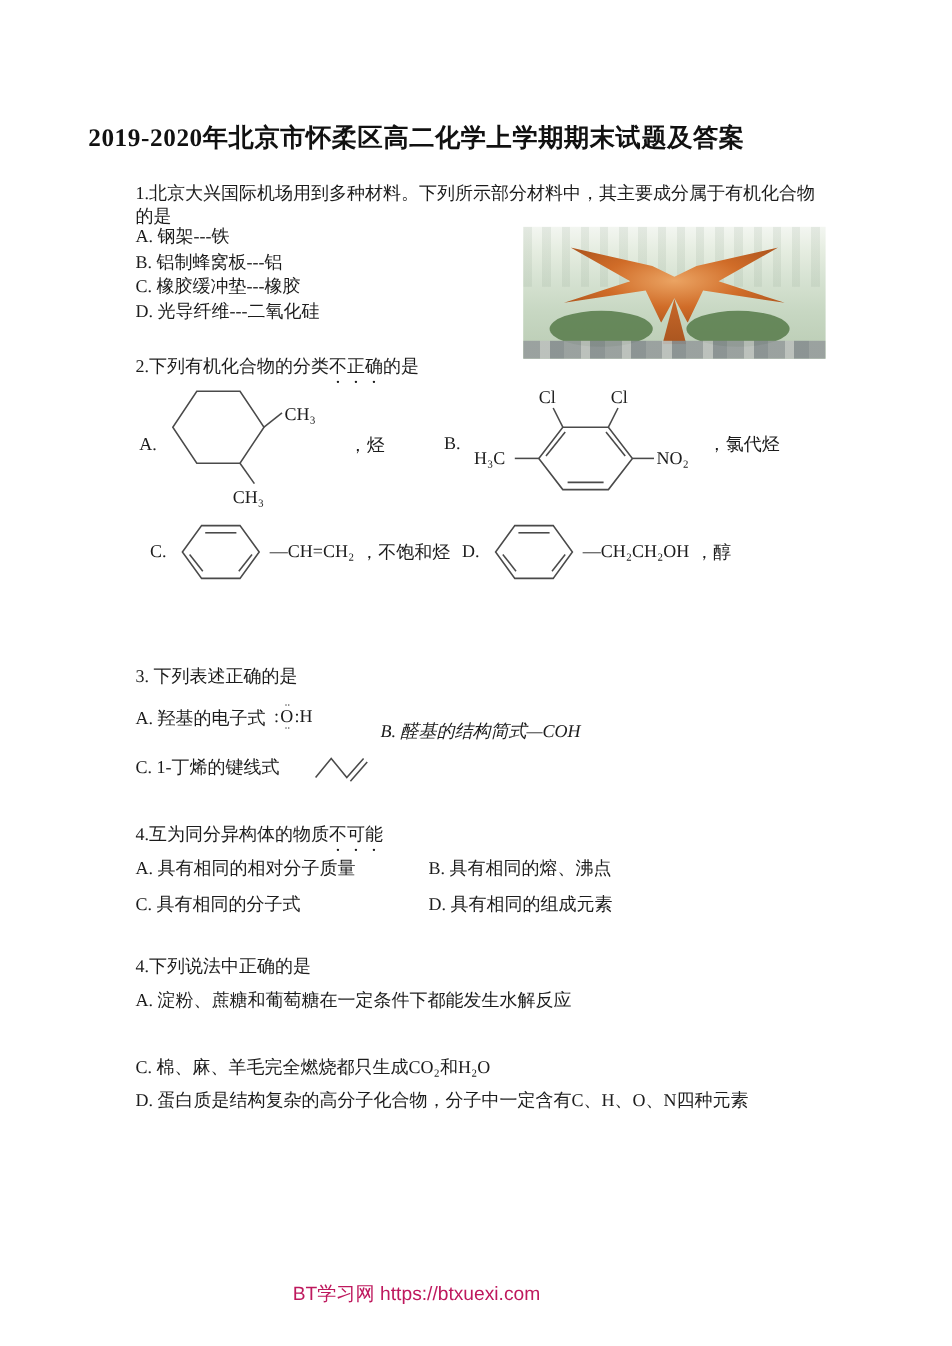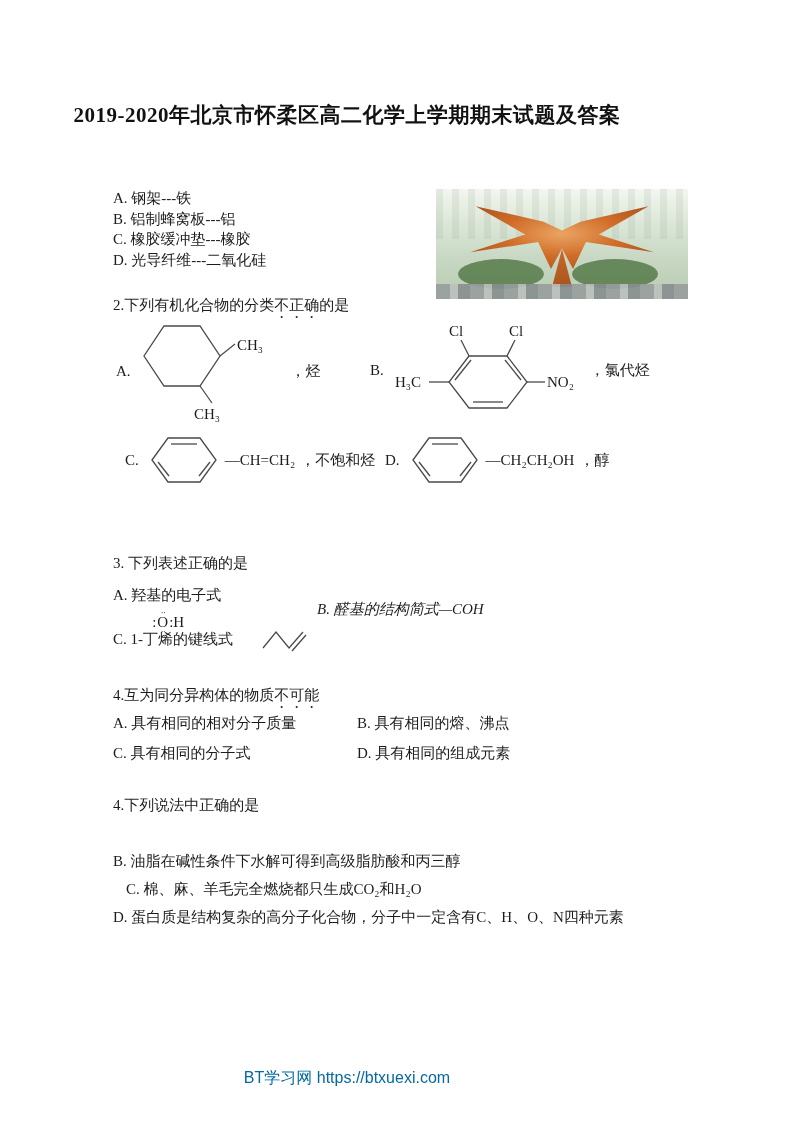--- a/index.html
+++ b/index.html
@@ -42,29 +42,30 @@
                  clip-path:polygon(50% 40%,60% 26%,97% 2%,70% 46%,100% 74%,63% 58%,56% 100%,50% 68%,44% 100%,37% 58%,0 74%,30% 46%,3% 2%,40% 26%); }
   .photo .canopy { position:absolute; left:116px; top:60px; width:20px; height:38px;
                    background:linear-gradient(180deg,#c9682a,#a9551f);
                    clip-path:polygon(50% 0,100% 100%,0 100%); }
   .photo .lawn { position:absolute; bottom:10px; height:30px; background:#567a49; border-radius:50%; opacity:.85; }
   .photo .lawn-l { left:22px; width:86px; }
   .photo .lawn-r { right:30px; width:86px; }
   .photo .buildings { position:absolute; left:0; bottom:0; width:100%; height:15px; opacity:.9;
                       background:repeating-linear-gradient(90deg,#979d9d 0 14px,#bcc0bd 14px 22px,#878e90 22px 34px); }
   .footer { position:absolute; top:1068px; left:0; width:100%; text-align:center;
-            font-family:"Liberation Sans","DejaVu Sans",sans-serif; font-size:16px; color:#0369a1; }
+            font-family:"Liberation Sans","DejaVu Sans",sans-serif; font-size:16px; color:#be185d; }
 </style>
 </head>
 <body>
 
 <div class="page">
 
   <h1 class="title">2019-2020年北京市怀柔区高二化学上学期期末试题及答案</h1>
 
+  <div class="abs stem" style="left:113px; top:152px;">1.北京大兴国际机场用到多种材料。下列所示部分材料中，其主要成分属于有机化合物的是</div>
   <div class="abs" style="left:113px; top:188px;">
     <div class="opt-line">A. 钢架---铁</div>
     <div class="opt-line">B. 铝制蜂窝板---铝</div>
     <div class="opt-line">C. 橡胶缓冲垫---橡胶</div>
     <div class="opt-line">D. 光导纤维---二氧化硅</div>
   </div>
 
   <div class="photo">
     <div class="far"></div>
     <div class="star"></div>
@@ -128,21 +129,21 @@
       <line class="bond" x1="27" y1="14" x2="53" y2="14"></line>
       <line class="bond" x1="66" y1="32" x2="55" y2="46"></line>
       <line class="bond" x1="25" y1="46" x2="14" y2="32"></line>
     </svg>
     <span class="tail">—CH₂CH₂OH</span>
     <span class="tail">，醇</span>
   </div>
 
   <div class="abs stem" style="left:113px; top:554px;">3.  下列表述正确的是</div>
 
-  <div class="abs struct" style="left:113px; top:586px;flex-direction:column;">
+  <div class="abs struct" style="left:113px; top:586px;">
     <span>A.  羟基的电子式</span>
     <span class="lewis">
       <span>:</span>
       <span class="stack">
         <span class="dots">··</span>
         <span class="atom">O</span>
         <span class="dots">··</span>
       </span>
       <span>:</span>
       <span>H</span>
@@ -162,19 +163,19 @@
 
   <div class="abs stem" style="left:113px; top:686px;">
     <span>4.互为同分异构体的物质</span><span class="emph">不可能</span><span></span>
   </div>
   <div class="abs stem" style="left:113px; top:714px;">A.  具有相同的相对分子质量</div>
   <div class="abs stem" style="left:357px; top:714px;">B.  具有相同的熔、沸点</div>
   <div class="abs stem" style="left:113px; top:744px;">C.  具有相同的分子式</div>
   <div class="abs stem" style="left:357px; top:744px;">D.  具有相同的组成元素</div>
 
   <div class="abs stem" style="left:113px; top:796px;">4.下列说法中正确的是</div>
-  <div class="abs stem" style="left:113px; top:852px;">B.  油脂在碱性条件下水解可得到高级脂肪酸和丙三醇</div>
-  <div class="abs stem" style="left:126px; top:880px;">C.  棉、麻、羊毛完全燃烧都只生成CO₂和H₂O</div>
+  <div class="abs stem" style="left:113px; top:824px;">A.  淀粉、蔗糖和葡萄糖在一定条件下都能发生水解反应</div>
+  <div class="abs stem" style="left:113px; top:880px;">C.  棉、麻、羊毛完全燃烧都只生成CO₂和H₂O</div>
   <div class="abs stem" style="left:113px; top:908px;text-align:right;">D.  蛋白质是结构复杂的高分子化合物，分子中一定含有C、H、O、N四种元素</div>
 
   <div class="footer">BT学习网 https://btxuexi.com</div>
 
 </div>
 
 </body></html>

